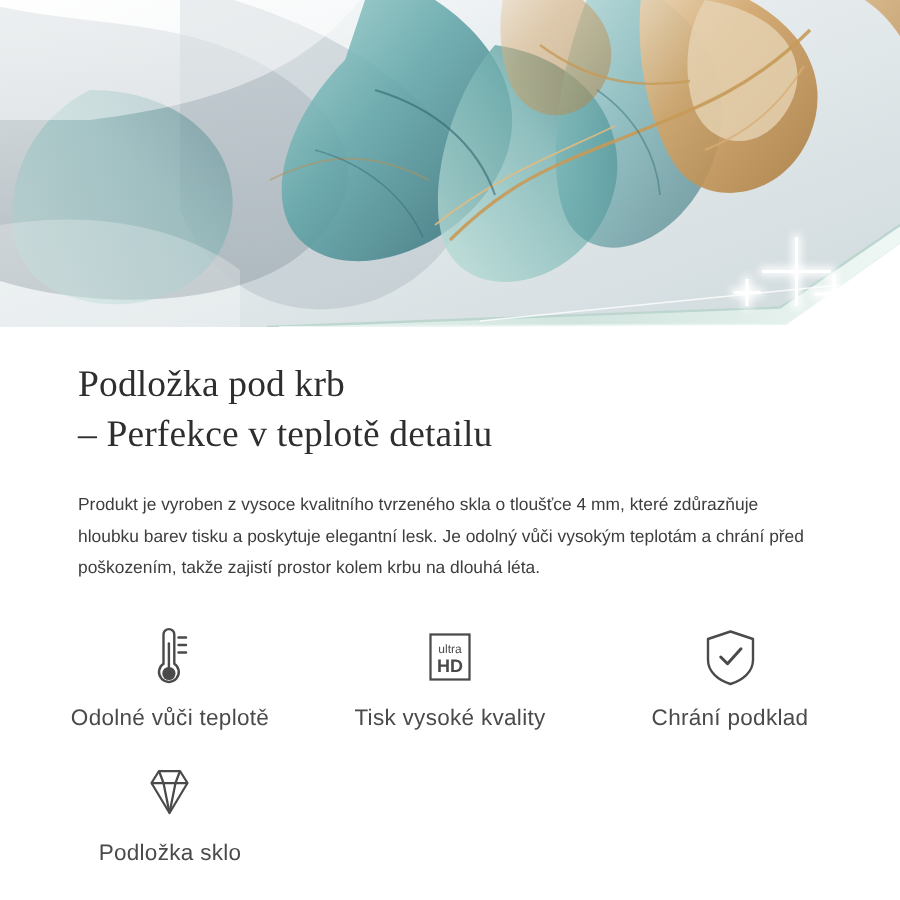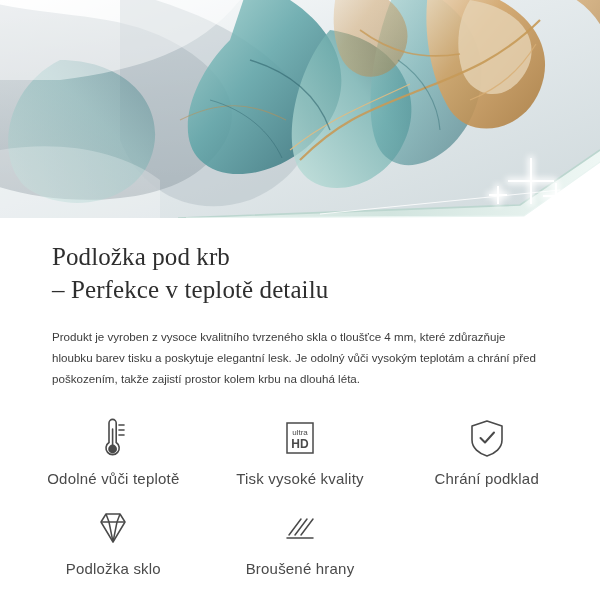--- a/index.html
+++ b/index.html
@@ -250,29 +250,16 @@
             <path d="M11 15 L16 7 H30 L35 15 L23 35 Z"></path>
             <path d="M11 15 H35"></path>
             <path d="M16 7 L19 15 L23 35"></path>
             <path d="M30 7 L27 15 L23 35"></path>
           </g>
         </svg>
       </div>
       <div class="feature-label">Podložka sklo</div>
     </div>
 
-    <div class="feature">
-      <div class="feature-icon">
-        <svg width="46" height="42" viewBox="0 0 46 42">
-          <g stroke="#4a4a4a" stroke-width="1.5" stroke-linecap="round">
-            <line x1="12" y1="28" x2="24" y2="12"></line>
-            <line x1="18" y1="28" x2="30" y2="12"></line>
-            <line x1="24" y1="28" x2="36" y2="12"></line>
-            <line x1="10" y1="31" x2="36" y2="31"></line>
-          </g>
-        </svg>
-      </div>
-      <div class="feature-label">Broušené hrany</div>
-    </div>
 
 
   </div>
 </div>
 
 </body></html>

